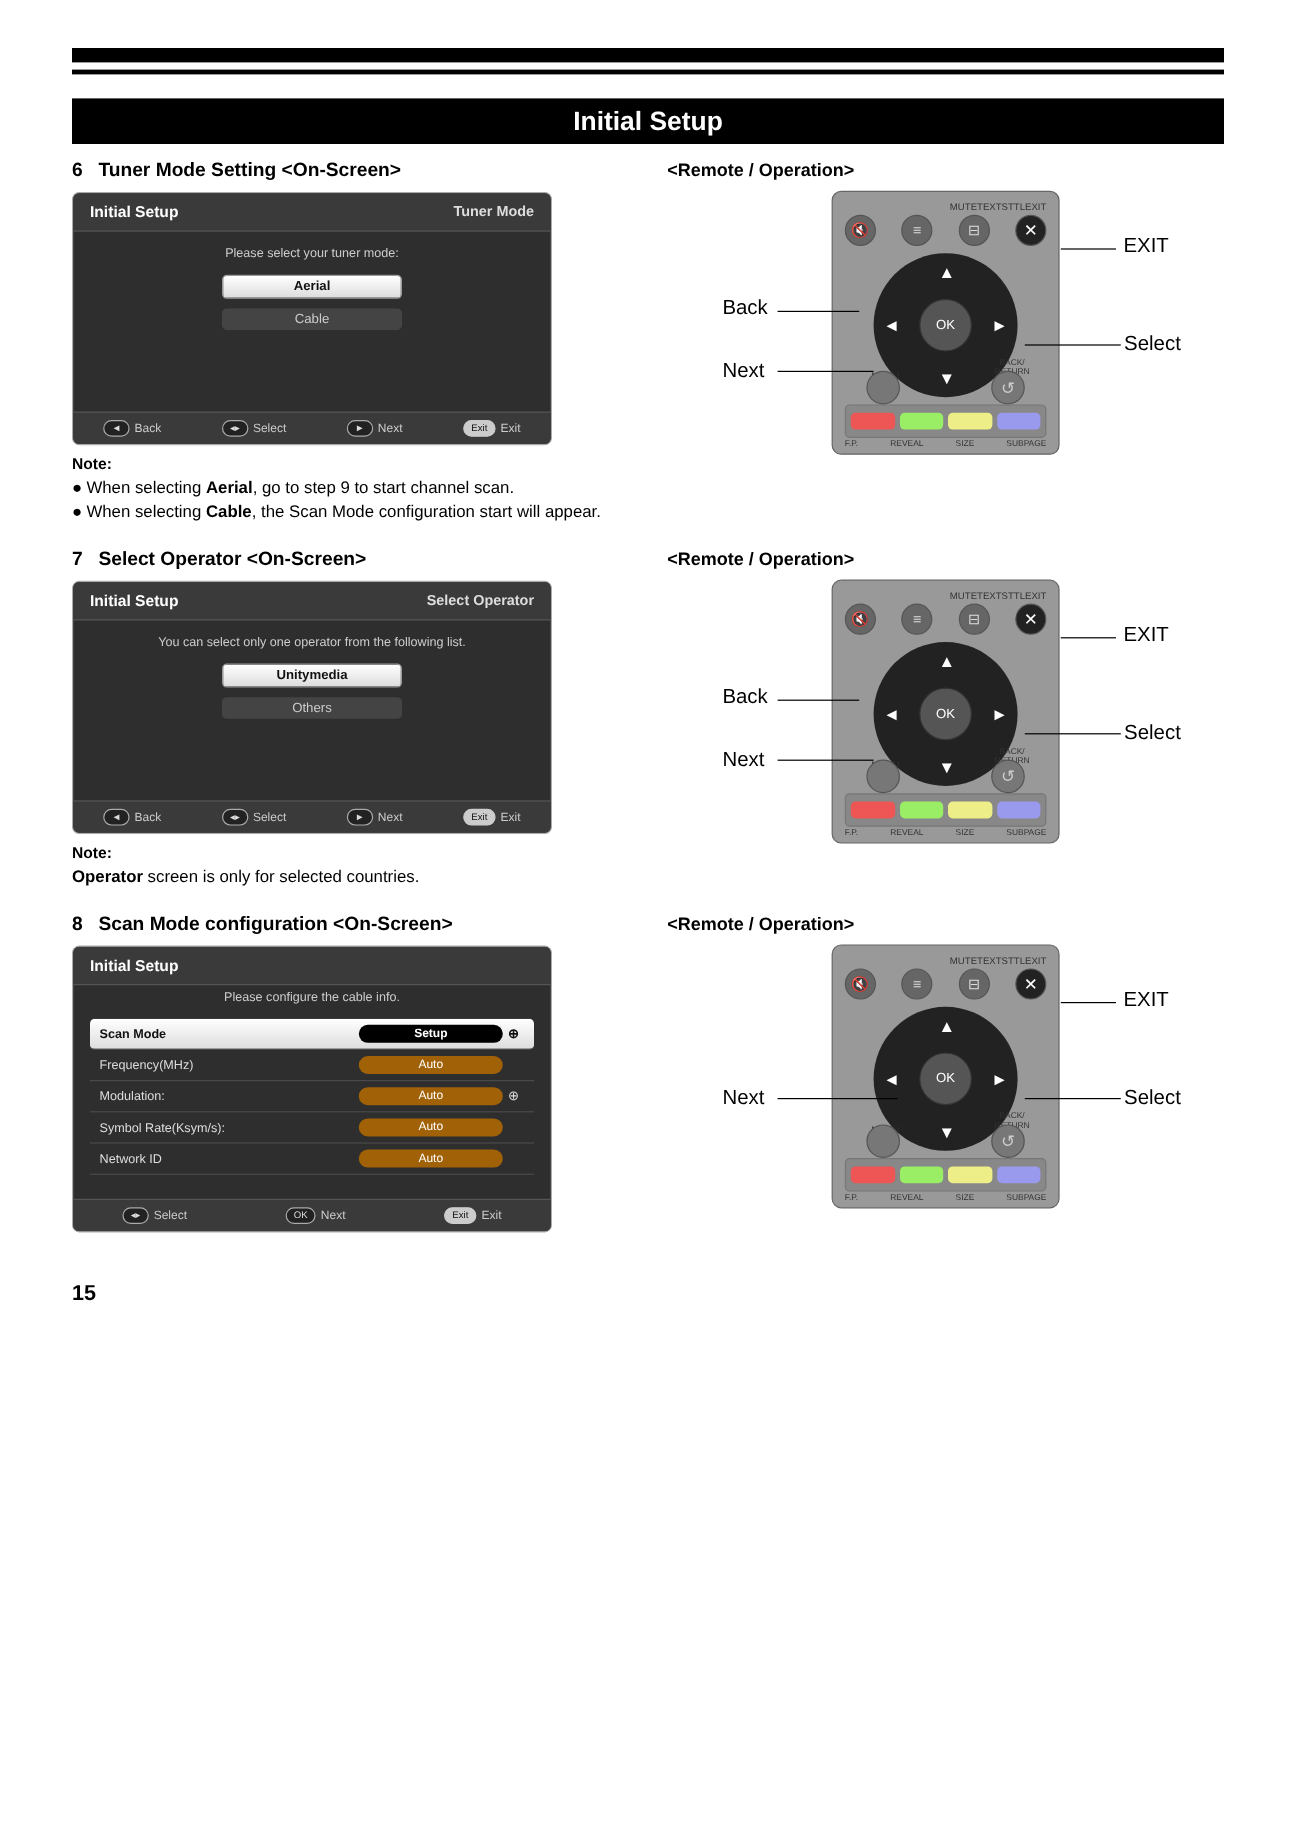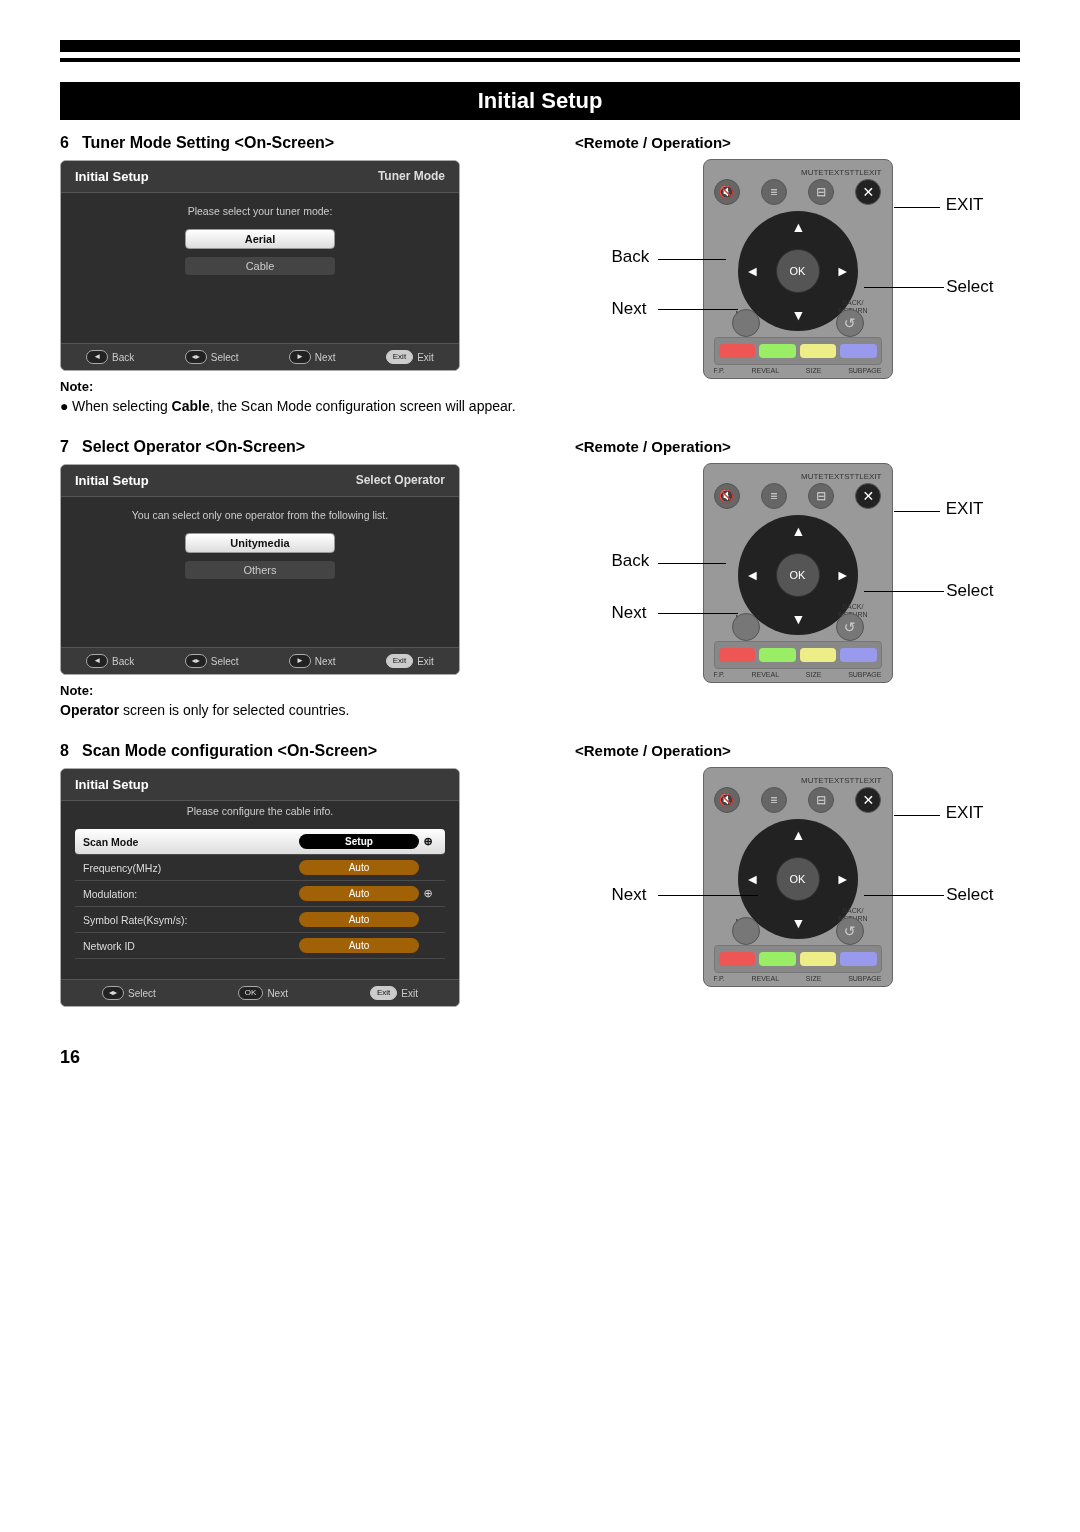--- a/index.html
+++ b/index.html
@@ -2,21 +2,21 @@
 <html><head>
 <meta charset="utf-8">
 <style>
   * { box-sizing: border-box; margin: 0; padding: 0; }
   body { font-family: Arial, Helvetica, sans-serif; font-size: 14px; background: #fff; width: 1080px; }
   .page { padding: 40px 60px 40px 60px; }
   .bar-thick { height: 12px; background: #000; margin-bottom: 6px; }
   .bar-thin { height: 4px; background: #000; margin-bottom: 20px; }
   .title-band { background: #000; color: #fff; text-align: center; font-weight: bold; font-size: 22px; padding: 6px 0; margin-bottom: 14px; }
 
-  .section-row { display: flex; gap: 35px; margin-bottom: 24px; }
+  .section-row { display: flex; gap: 16px; margin-bottom: 24px; }
   .left-col { flex: 0 0 480px; }
   .right-col { flex: 1; position: relative; }
 
   .heading { font-weight: bold; font-size: 16px; margin-bottom: 8px; }
   .heading .num { display: inline-block; width: 22px; }
   .sub-heading { font-weight: bold; text-align: left; font-size: 15px; margin-bottom: 8px; }
 
   
   .osd { border: 1px solid #aaa; border-radius: 6px; overflow: hidden; width: 400px; background: #2e2e2e; font-size: 11px; color: #ddd; }
   .osd-header { display: flex; justify-content: space-between; padding: 8px 14px; background: #3a3a3a; font-weight: bold; border-bottom: 1px solid #555; }
@@ -112,21 +112,22 @@
               <span class="pill">►</span>
               <span>Next</span>
             </div>
           <div class="osd-foot-item">
               <span class="pill white">Exit</span>
               <span>Exit</span>
             </div>
         </div>
       </div>
       <div class="note-head">Note:</div>
-      <div class="note-body"><span class="bullet">●</span><span>When selecting </span><b>Cable</b><span>, the Scan Mode configuration screen will appear.</span></div>
+      <div class="note-body"><span class="bullet">●</span><span>When selecting </span><b>Aerial</b><span>, go to step 9 to start channel scan.</span></div>
+      <div class="note-body"><span class="bullet">●</span><span>When selecting </span><b>Cable</b><span>, the Scan Mode configuration start will appear.</span></div>
     </div>
     <div class="right-col">
       <div class="sub-heading">&lt;Remote / Operation&gt;</div>
       <div class="remote-wrap">
         <div class="remote">
           <div class="rlabels">
               <span>MUTE</span>
               <span>TEXT</span>
               <span>STTL</span>
               <span>EXIT</span>
@@ -364,14 +365,14 @@
         <div class="callout" style="top:36px; right:-56px;">EXIT</div>
         <div class="callout-line" style="top:48px; right:-12px; width:46px;"></div>
         <div class="callout" style="top:118px; right:-66px;">Select</div>
         <div class="callout-line" style="top:128px; right:-16px; width:80px;"></div>
         <div class="callout left-side" style="top:118px; left:-56px;">Next</div>
         <div class="callout-line" style="top:128px; left:-10px; width:100px;"></div>
       </div>
     </div>
   </div>
 
-  <div class="page-num">16</div>
+  <div class="page-num">15</div>
 </div>
 
 </body></html>

